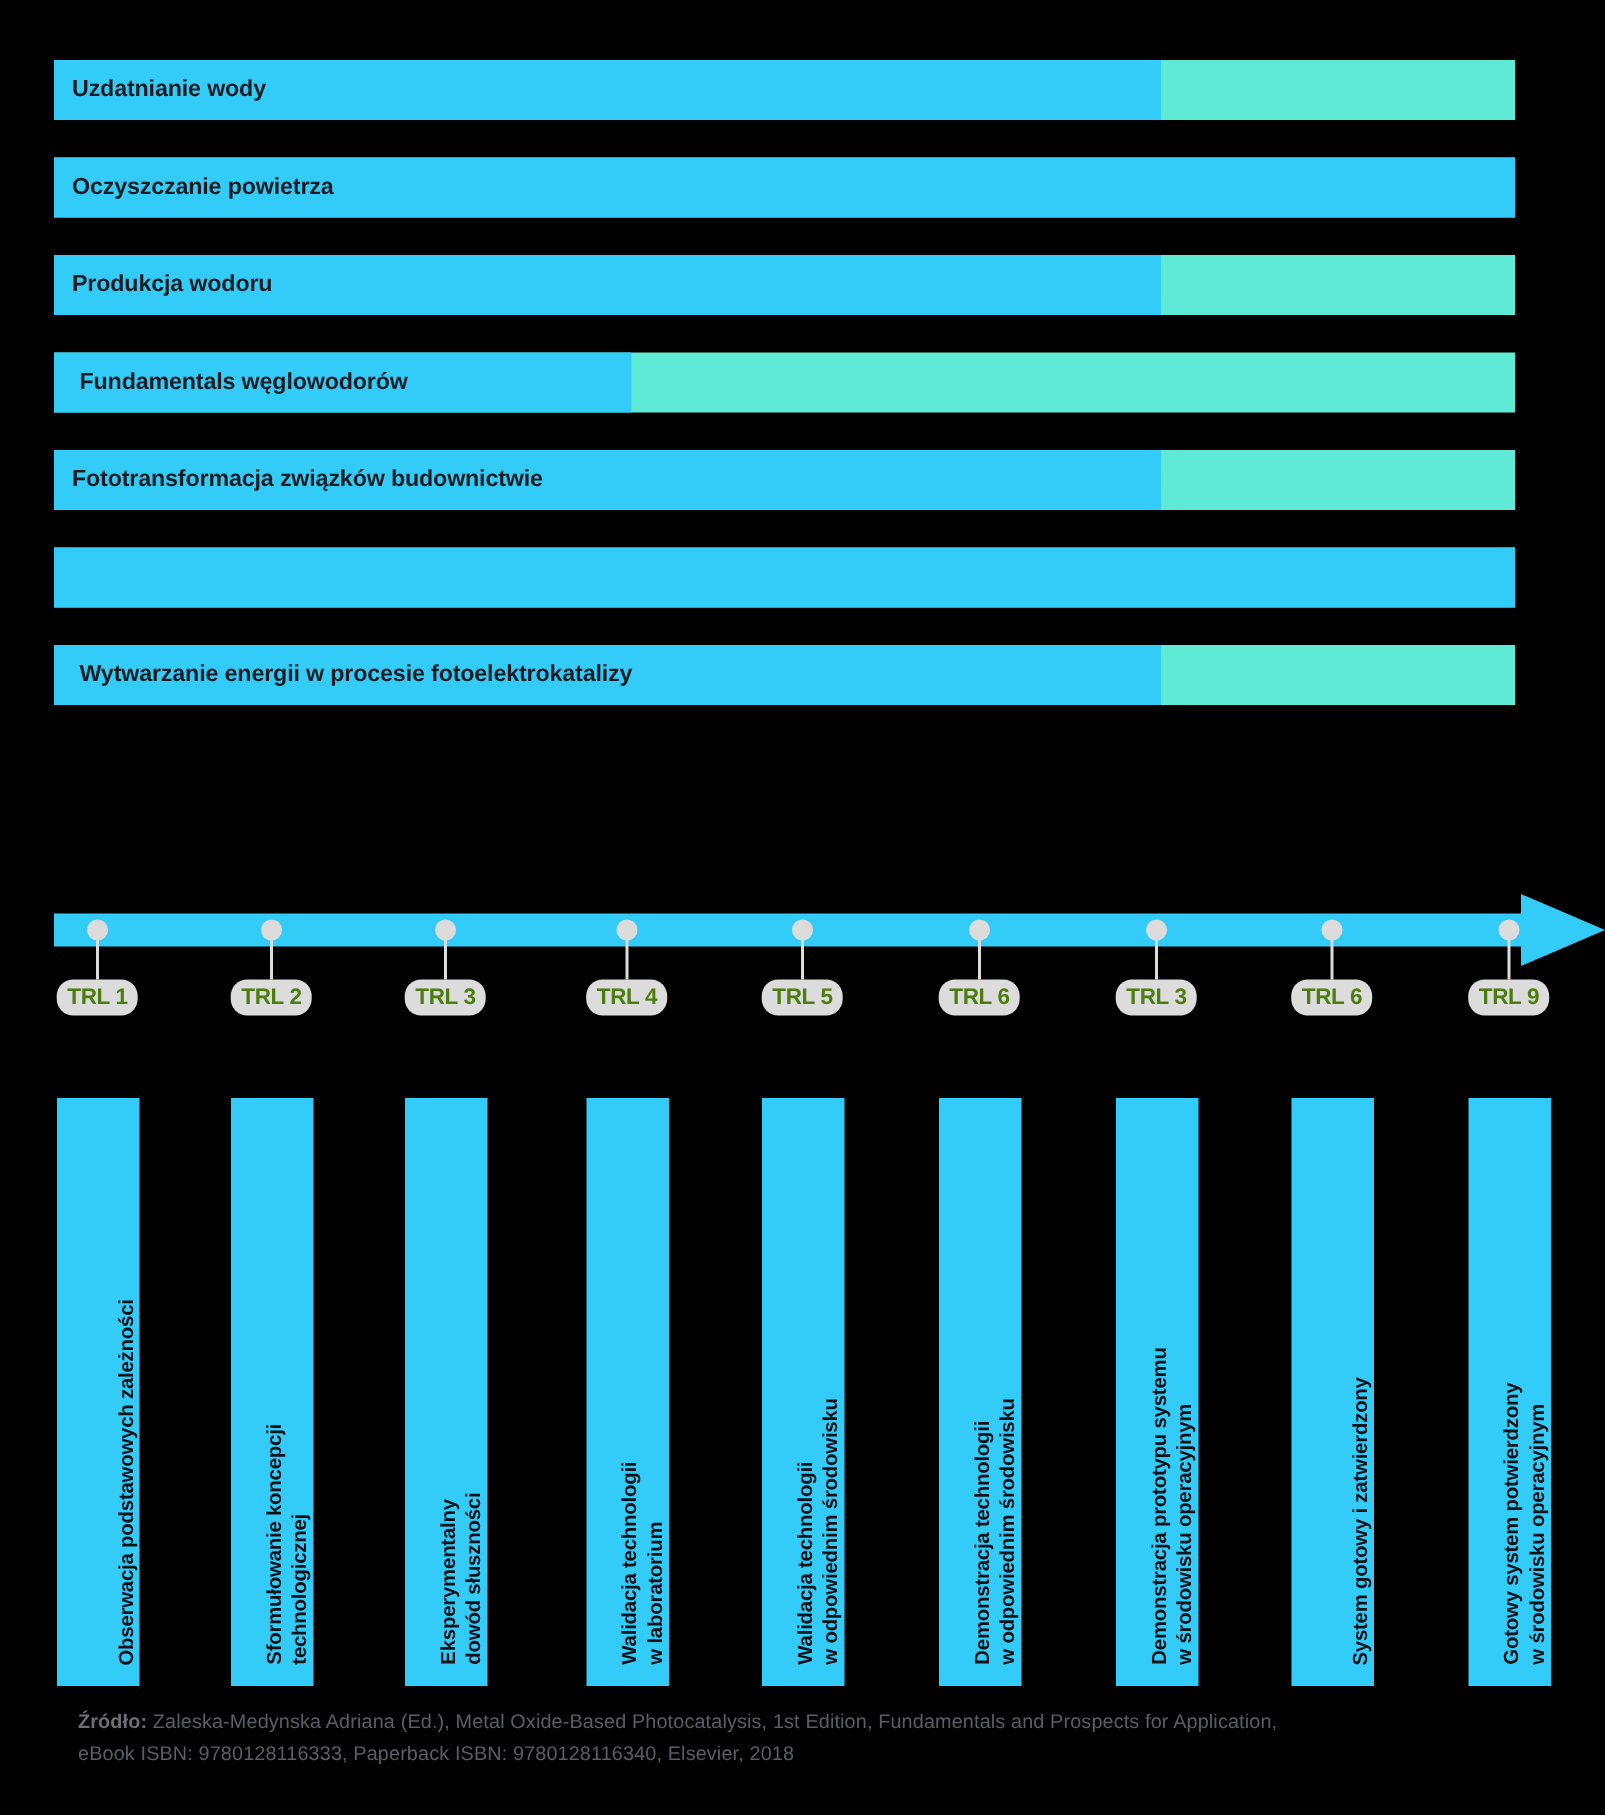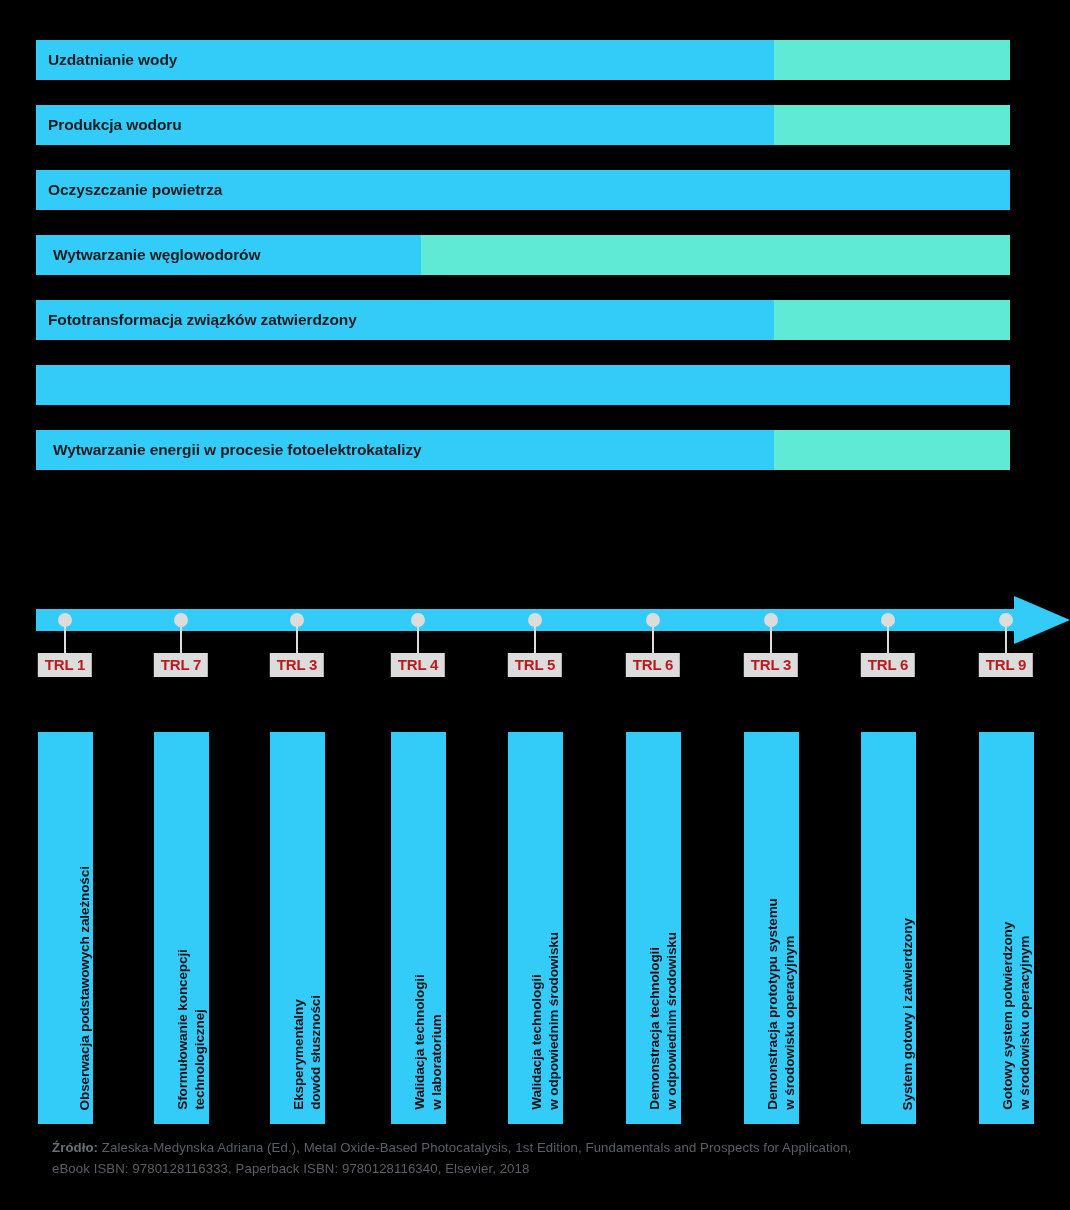--- a/index.html
+++ b/index.html
@@ -44,23 +44,23 @@
   .trl-dot{
     position:absolute;left:-7px;top:9px;width:14px;height:14px;
     border-radius:50%;background:#dcdcdc;
   }
   .trl-stem{
     position:absolute;left:-1px;top:16px;width:2px;height:33px;
     background:#dcdcdc;
   }
   .trl-box{
     position:absolute;top:49px;left:50%;transform:translateX(-50%);
-    background:#dcdcdc;color:#b91c1c;
+    background:#dcdcdc;color:#4d7c0f;
     font-size:15px;font-weight:bold;letter-spacing:-0.2px;
-    padding:3px 7px 4px 7px;white-space:nowrap;
+    padding:3px 7px 4px 7px;white-space:nowrap;border-radius:11px;
   }
 
   
   #trl-cols{position:absolute;left:0;top:732px;width:1070px;height:392px;}
   .trl-col{
     position:absolute;top:0;width:55px;height:392px;
     background:#33ccf9;
   }
   .trl-col-text{
     position:absolute;left:0;bottom:14px;width:392px;
@@ -83,34 +83,34 @@
 </style>
 </head>
 <body>
 
 <div id="app-bars">
     <div class="app-row">
       <div class="app-fill" style="width: 75.8%;"></div>
       <div class="app-label">Uzdatnianie wody</div>
     </div>
     <div class="app-row">
-      <div class="app-fill" style="width: 75.8%;"></div>
-      <div class="app-label">Produkcja wodoru</div>
-    </div>
-    <div class="app-row">
       <div class="app-fill" style="width: 100%;"></div>
       <div class="app-label">Oczyszczanie powietrza</div>
     </div>
     <div class="app-row">
+      <div class="app-fill" style="width: 75.8%;"></div>
+      <div class="app-label">Produkcja wodoru</div>
+    </div>
+    <div class="app-row">
       <div class="app-fill" style="width: 39.5%;"></div>
-      <div class="app-label indent">Wytwarzanie węglowodorów</div>
-    </div>
-    <div class="app-row">
-      <div class="app-fill" style="width: 75.8%;"></div>
-      <div class="app-label">Fototransformacja związków zatwierdzony</div>
+      <div class="app-label indent">Fundamentals węglowodorów</div>
+    </div>
+    <div class="app-row">
+      <div class="app-fill" style="width: 75.8%;"></div>
+      <div class="app-label">Fototransformacja związków budownictwie</div>
     </div>
     <div class="app-row">
       <div class="app-fill" style="width: 100%;"></div>
     </div>
     <div class="app-row">
       <div class="app-fill" style="width: 75.8%;"></div>
       <div class="app-label indent">Wytwarzanie energii w procesie fotoelektrokatalizy</div>
     </div>
   </div>
 
@@ -118,21 +118,21 @@
   <div class="axis-bar"></div>
   <div class="axis-head"></div>
 <div class="trl-marker" style="left: 65px;">
       <div class="trl-dot"></div>
       <div class="trl-stem"></div>
       <div class="trl-box">TRL 1</div>
     </div>
     <div class="trl-marker" style="left: 181px;">
       <div class="trl-dot"></div>
       <div class="trl-stem"></div>
-      <div class="trl-box">TRL 7</div>
+      <div class="trl-box">TRL 2</div>
     </div>
     <div class="trl-marker" style="left: 297px;">
       <div class="trl-dot"></div>
       <div class="trl-stem"></div>
       <div class="trl-box">TRL 3</div>
     </div>
     <div class="trl-marker" style="left: 418px;">
       <div class="trl-dot"></div>
       <div class="trl-stem"></div>
       <div class="trl-box">TRL 4</div>

